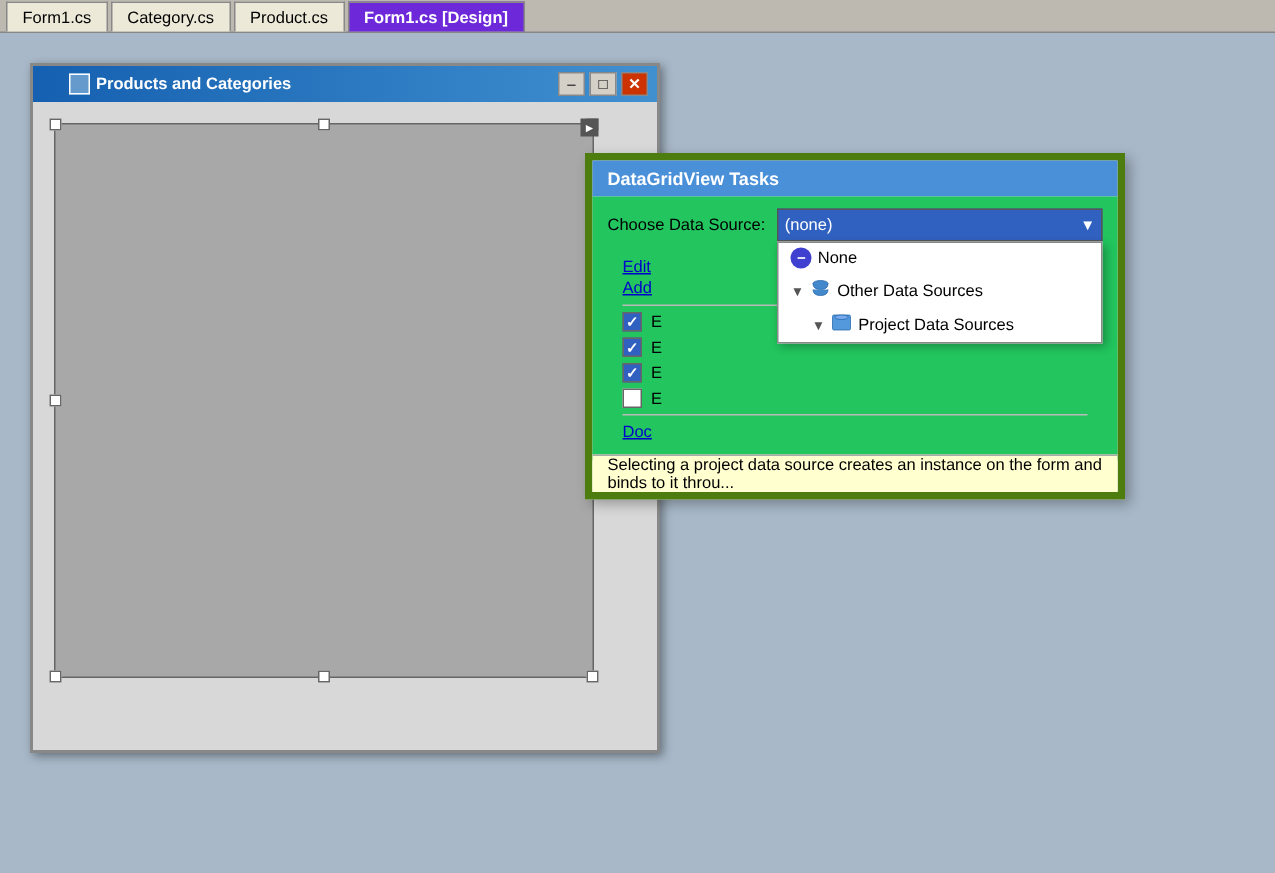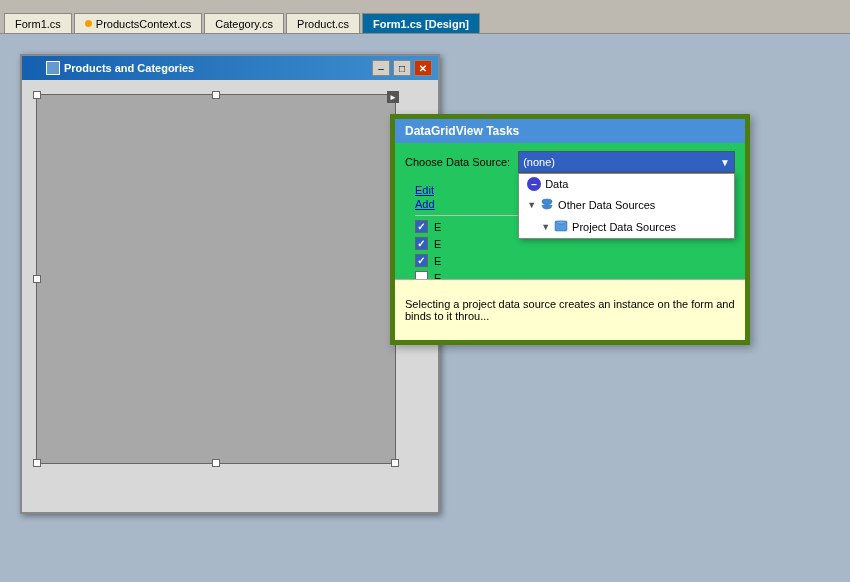--- a/index.html
+++ b/index.html
@@ -10,41 +10,41 @@
       width: 850px;
       height: 582px;
       overflow: hidden;
       position: relative;
     }
 
     
     .tab-bar {
       display: flex;
       background: #bdb9b0;
-      height: 34px;
+      height: 22px;
       align-items: flex-end;
       padding-left: 4px;
       border-bottom: 1px solid #888;
     }
     .tab {
       padding: 2px 10px;
       height: 20px;
       border: 1px solid #888;
       border-bottom: none;
       background: #ece9d8;
       font-size: 11px;
       cursor: pointer;
       display: flex;
       align-items: center;
       gap: 4px;
       margin-right: 2px;
       color: #000;
     }
     .tab.active {
-      background: #0369a1;
+      background: #6d28d9;
       color: #fff;
       font-weight: bold;
     }
     .tab .dot {
       width: 7px;
       height: 7px;
       border-radius: 50%;
       background: #f5a000;
       display: inline-block;
     }
@@ -303,21 +303,21 @@
     }
 
     
     .hint-area {
       position: absolute;
       bottom: 0;
       left: 0;
       right: 0;
       background: #ffffd0;
       border-top: 1px solid #aaa;
-      padding: 18px 10px;
+      padding: 0 10px;
       font-size: 11px;
       color: #000;
     }
     .hint-add-link {
       display: flex;
       align-items: center;
       gap: 4px;
       padding: 4px 10px;
       background: #f0f0f0;
       border-bottom: 1px solid #aaa;
@@ -343,24 +343,20 @@
       border-top: 1px solid #bbb;
       margin: 4px 0;
     }
   </style>
 </head>
 <body>
 
 <div class="tab-bar">
   <div class="tab">
     <span>Form1.cs</span>
-  </div>
-  <div class="tab">
-    <span class="dot"></span>
-    <span>ProductsContext.cs</span>
   </div>
   <div class="tab">
     <span>Category.cs</span>
   </div>
   <div class="tab">
     <span>Product.cs</span>
   </div>
   <div class="tab active">
     <span>Form1.cs [Design]</span>
   </div>
@@ -405,21 +401,21 @@
         <div class="tasks-select-container">
           <div class="tasks-select">
             <span>(none)</span>
             <span class="tasks-select-arrow">▼</span>
           </div>
 
           <div class="dropdown-menu">
 
             <div class="dropdown-item none-item">
               <span class="minus-circle">−</span>
-              <span>Data</span>
+              <span>None</span>
             </div>
 
             <div class="dropdown-item">
               <span class="tree-arrow">▼</span>
               <span>
                 <svg width="14" height="14" viewBox="0 0 14 14">
                   <ellipse cx="7" cy="4" rx="5" ry="2" fill="#4488cc" stroke="#2266aa" stroke-width="0.5"></ellipse>
                   <path d="M2 4 Q2 8 7 8 Q12 8 12 4" fill="#4488cc" stroke="#2266aa" stroke-width="0.5"></path>
                   <path d="M2 8 Q2 12 7 12 Q12 12 12 8" fill="#4488cc" stroke="#2266aa" stroke-width="0.5"></path>
                 </svg>

